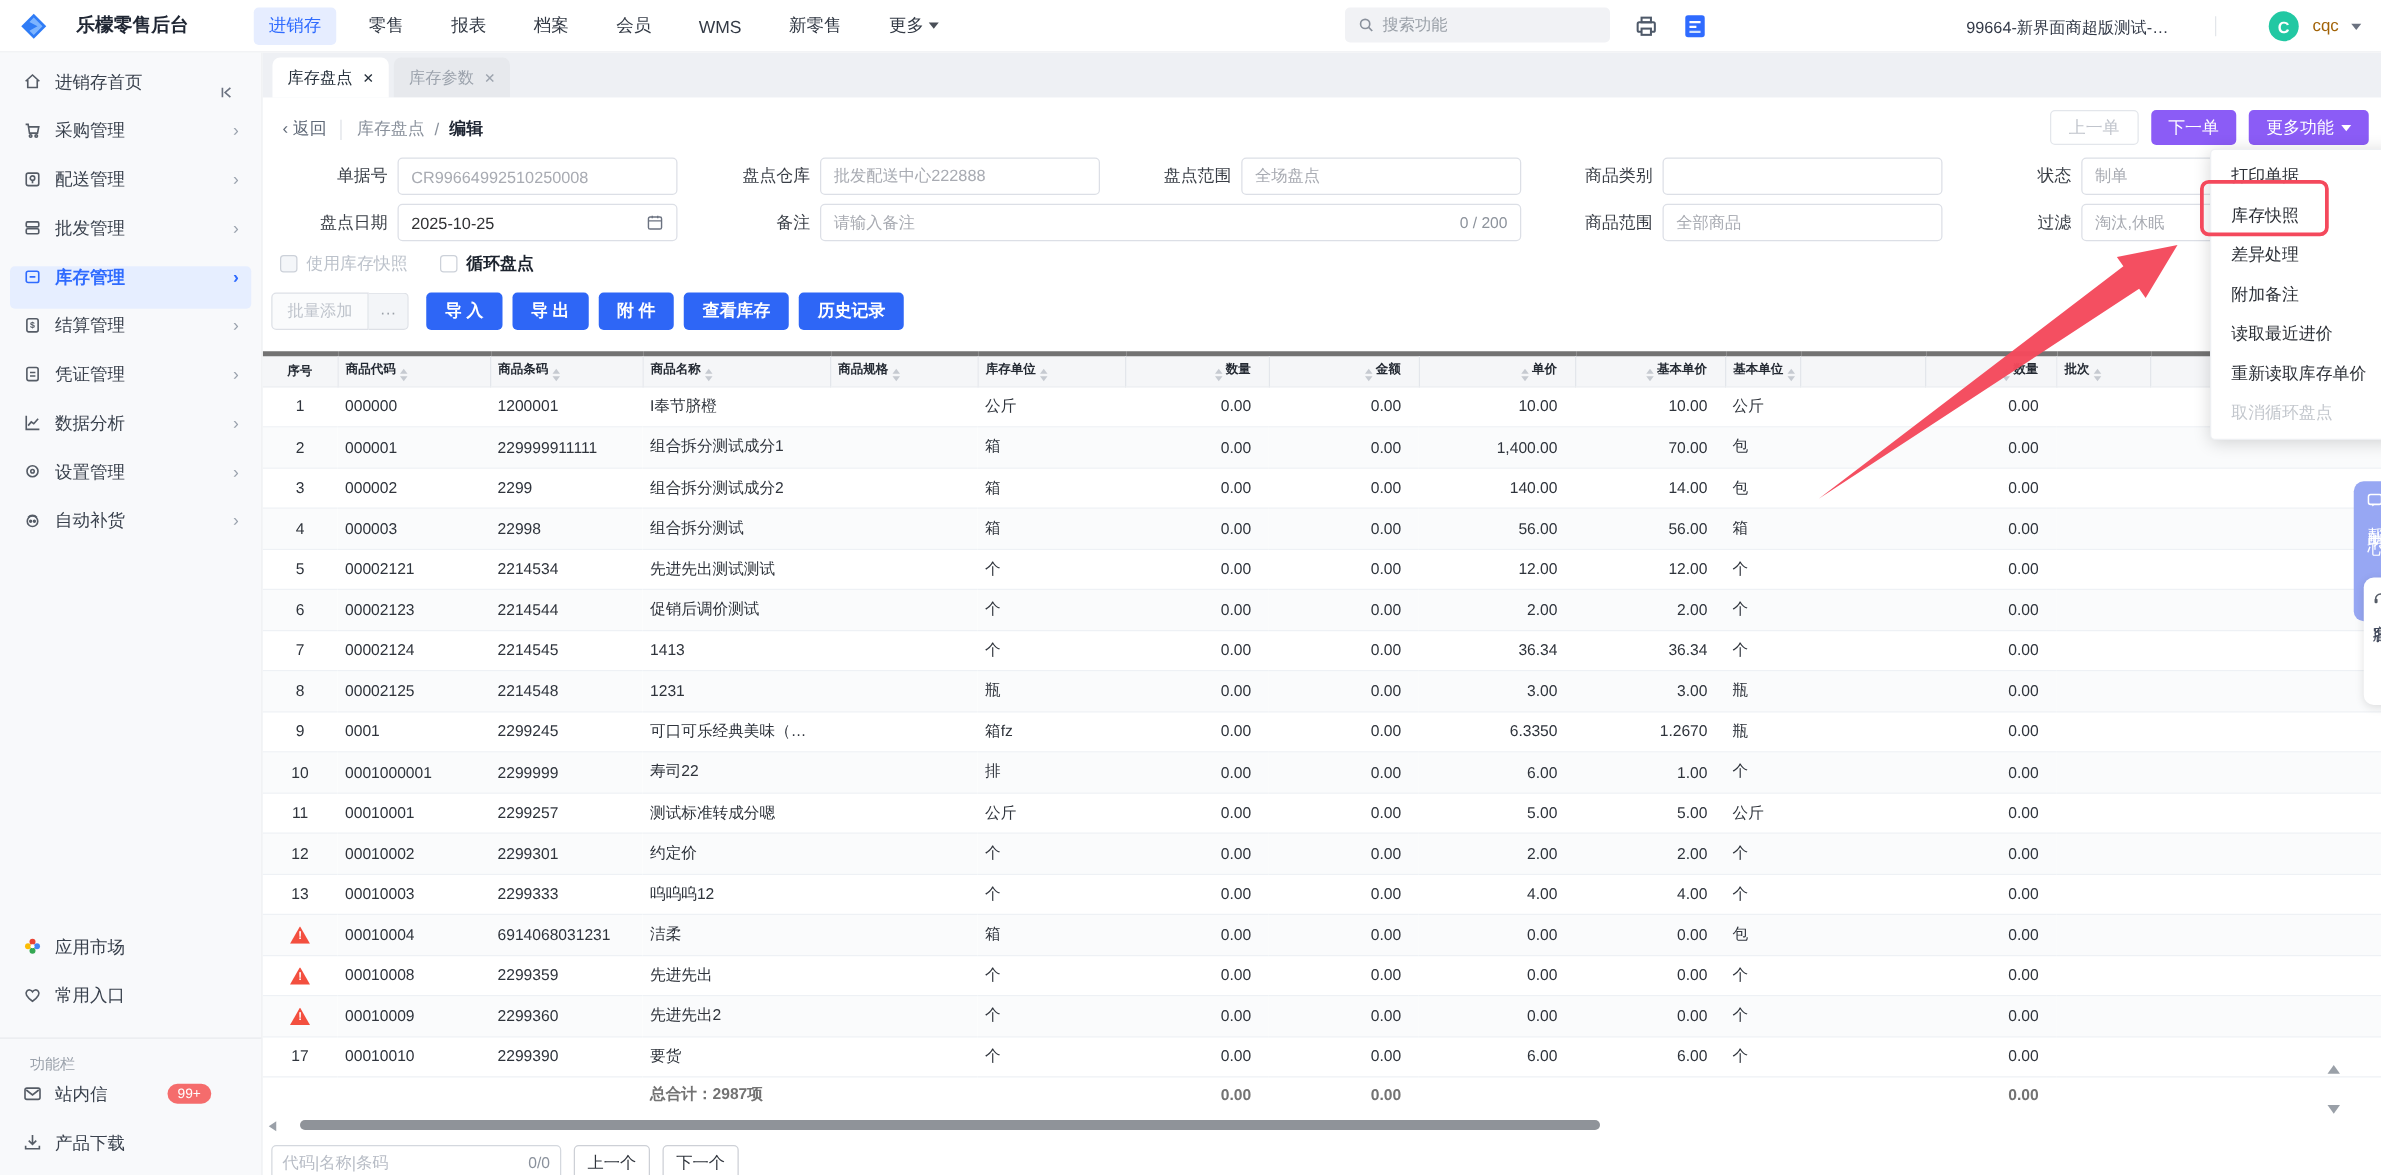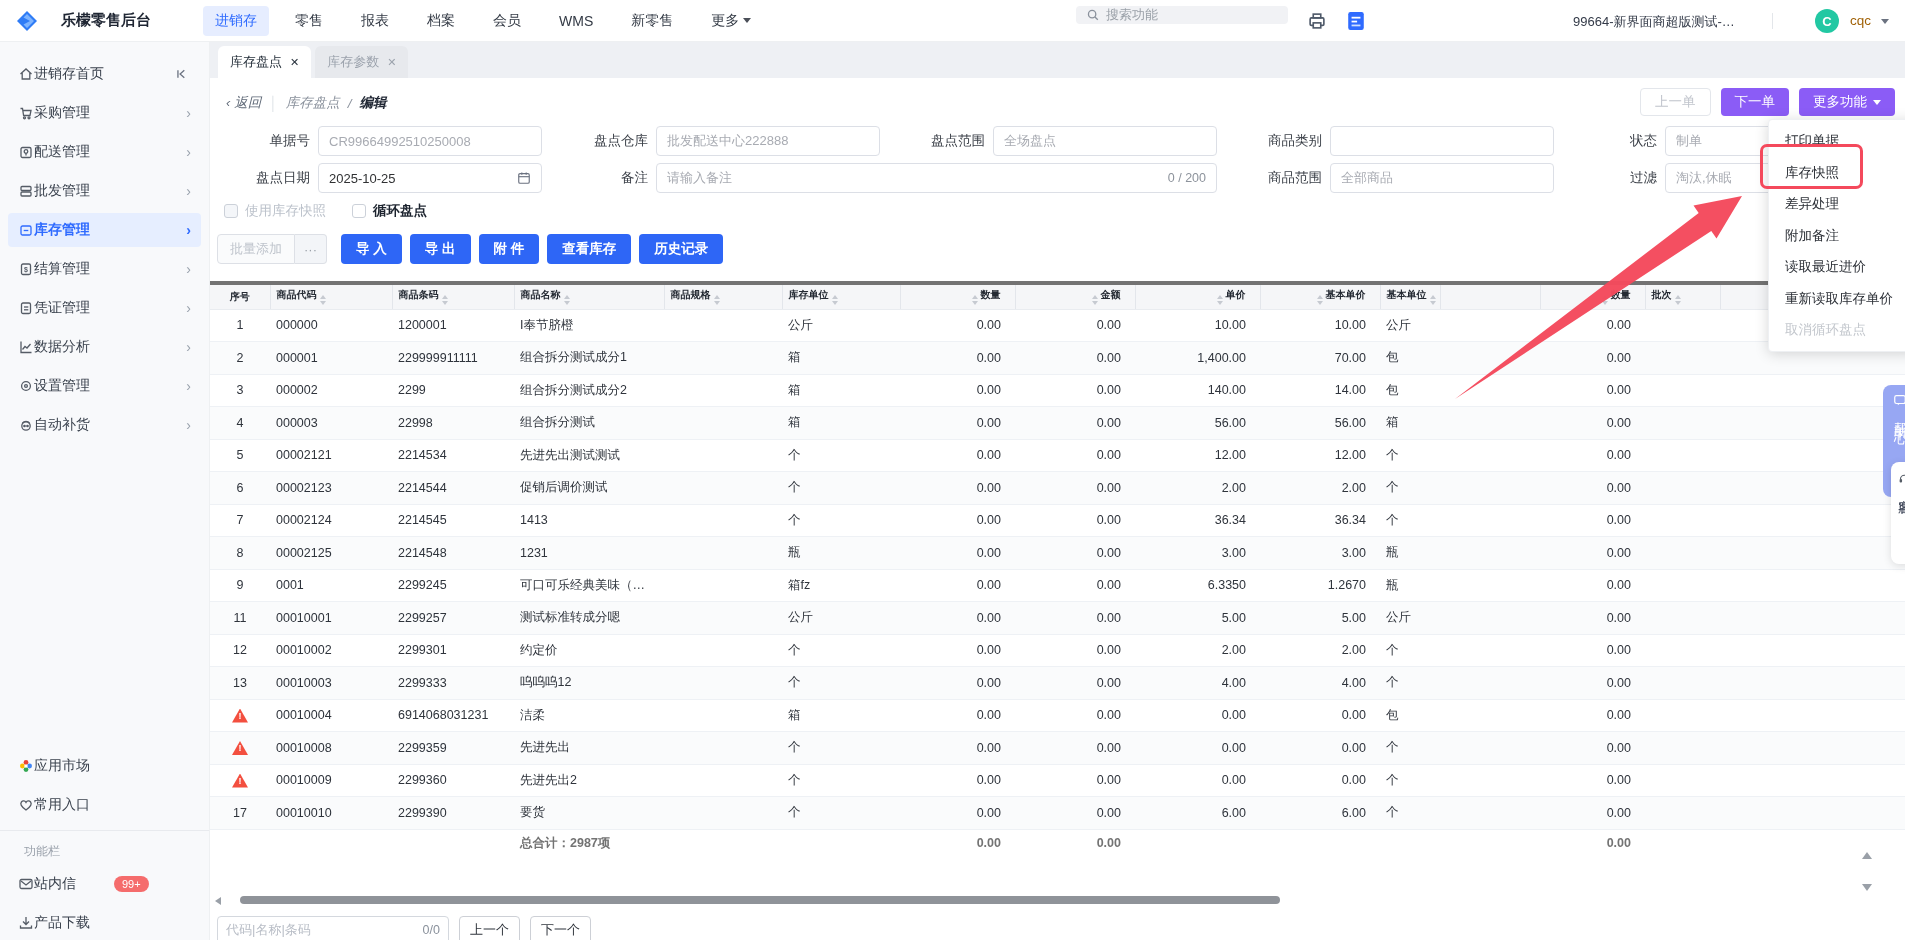--- a/index.html
+++ b/index.html
@@ -11,40 +11,40 @@
   .topbar { position:absolute; left:0; top:0; width:1905px; height:42px; background:#fff;
     border-bottom:1px solid #eef0f2; display:flex; align-items:center; z-index:30; }
   .logo { display:flex; align-items:center; gap:23px; margin-left:16px; }
   .logo-txt { font-size:15px; font-weight:bold; color:#1f2633; }
   .top-nav { display:flex; align-items:center; margin-left:52px; gap:14px; }
   .nav-item { font-size:14px; color:#333a45; padding:6px 12px; border-radius:4px; cursor:pointer;
     display:flex; align-items:center; gap:4px; white-space:nowrap; }
   .nav-item.active { background:#e6edff; color:#2f6bff; }
   .tri-down { width:0; height:0; border-left:4px solid transparent; border-right:4px solid transparent;
     border-top:5px solid #4a4f58; display:inline-block; }
-  .search-box { position:absolute; right:617px; top:6px; width:212px; height:18px; background:#f1f2f5;
+  .search-box { position:absolute; right:617px; top:6px; width:212px; height:28px; background:#f1f2f5;
     border-radius:4px; display:flex; align-items:center; padding:0 10px; gap:6px; }
   .search-box span { font-size:13px; color:#9aa0a8; }
   .tb-ico { position:absolute; top:11px; }
   .tenant { position:absolute; right:160px; top:13px; font-size:13px; color:#333a48; width:172px;
     overflow:hidden; white-space:nowrap; text-overflow:ellipsis; }
   .tb-sep { position:absolute; right:132px; top:13px; width:1px; height:16px; background:#e3e6ea; }
   .avatar { position:absolute; right:66px; top:9px; width:24px; height:24px; border-radius:50%;
     background:#22c8a3; color:#fff; font-size:13px; font-weight:bold; display:flex;
     align-items:center; justify-content:center; }
   .username { position:absolute; right:34px; top:13px; font-size:13.5px; color:#a16207; }
   .user-caret { position:absolute; right:16px; top:19px; width:0; height:0;
     border-left:4px solid transparent; border-right:4px solid transparent; border-top:5px solid #6b7280; }
 
   
   .sidebar { position:absolute; left:0; top:42px; width:210px; bottom:0; background:#f8f9fb;
     border-right:1px solid #eef0f2; z-index:20; }
   .side-list { padding-top:10px; }
   .side-item { height:34px; margin:5px 8px 0 8px; padding:0 10px; border-radius:4px; display:flex;
-    align-items:center; font-size:14px; color:#39414d; cursor:pointer; position:relative; }
+    align-items:flex-start; gap:10px; font-size:14px; color:#39414d; cursor:pointer; position:relative; }
   .side-item svg { flex:0 0 auto; }
   .side-item .chev { position:absolute; right:10px; color:#9aa2ad; font-size:14px; }
   .side-item.active { background:#e6eeff; color:#2f6bff; font-weight:bold; }
   .side-item.active .chev { color:#2f6bff; }
   .collapse-ico { position:absolute; right:12px; top:4px; color:#6b7280; }
   .side-bottom { position:absolute; left:0; right:0; bottom:0; }
   .side-divider { height:1px; background:#e8eaee; margin:8px 0 6px 0; }
   .section-label { font-size:12px; color:#9aa1ab; padding:6px 0 2px 24px; }
   .badge { margin-left:38px; background:#f56c6c; color:#fff; font-size:11px; border-radius:9px;
     padding:2px 8px; }
@@ -54,21 +54,21 @@
   .tabstrip { height:36px; display:flex; align-items:flex-end; padding-left:8px; gap:4px; }
   .doc-tab { height:32px; display:flex; align-items:center; gap:8px; padding:0 12px; font-size:13px;
     border-radius:6px 6px 0 0; cursor:pointer; }
   .doc-tab.active { background:#fff; color:#26303b; }
   .doc-tab.inactive { background:#e7e9ed; color:#9ca3ad; }
   .tab-x { font-size:11px; color:inherit; }
 
   .content { position:absolute; left:0; right:0; top:36px; bottom:0; background:#fff; overflow:hidden; }
 
   .breadcrumb { position:absolute; left:16px; top:16px; font-size:13.5px; color:#8a919c; display:flex;
-    align-items:center; gap:8px;font-style:italic; }
+    align-items:center; gap:8px; }
   .bc-back { color:#5f6977; cursor:pointer; }
   .bc-sep { color:#dfe3e8; }
   .bc-cur { color:#1f2633; font-weight:bold; }
 
   .head-actions { position:absolute; right:10px; top:10px; display:flex; gap:10px; }
   .btn { height:28px; border-radius:4px; font-size:13.5px; display:flex; align-items:center;
     justify-content:center; padding:0 14px; cursor:pointer; white-space:nowrap; }
   .btn-disabled { background:#fff; border:1px solid #e3e6eb; color:#c0c4cc; }
   .btn-primary { background:#8b5cf6; color:#fff; }
   .btn-caret { width:0; height:0; border-left:4px solid transparent; border-right:4px solid transparent;
@@ -688,20 +688,37 @@
               <td class="r">0.00</td>
               <td class="r">6.3350</td>
               <td class="r">1.2670</td>
               <td class="l">瓶</td>
               <td></td>
               <td class="r">0.00</td>
               <td class="l"></td>
               <td></td>
             </tr>
             <tr>
+              <td class="c">10</td>
+              <td class="l">0001000001</td>
+              <td class="l">2299999</td>
+              <td class="l">寿司22</td>
+              <td class="l"></td>
+              <td class="l">排</td>
+              <td class="r">0.00</td>
+              <td class="r">0.00</td>
+              <td class="r">6.00</td>
+              <td class="r">1.00</td>
+              <td class="l">个</td>
+              <td></td>
+              <td class="r">0.00</td>
+              <td class="l"></td>
+              <td></td>
+            </tr>
+            <tr>
               <td class="c">11</td>
               <td class="l">00010001</td>
               <td class="l">2299257</td>
               <td class="l">测试标准转成分嗯</td>
               <td class="l"></td>
               <td class="l">公斤</td>
               <td class="r">0.00</td>
               <td class="r">0.00</td>
               <td class="r">5.00</td>
               <td class="r">5.00</td>

